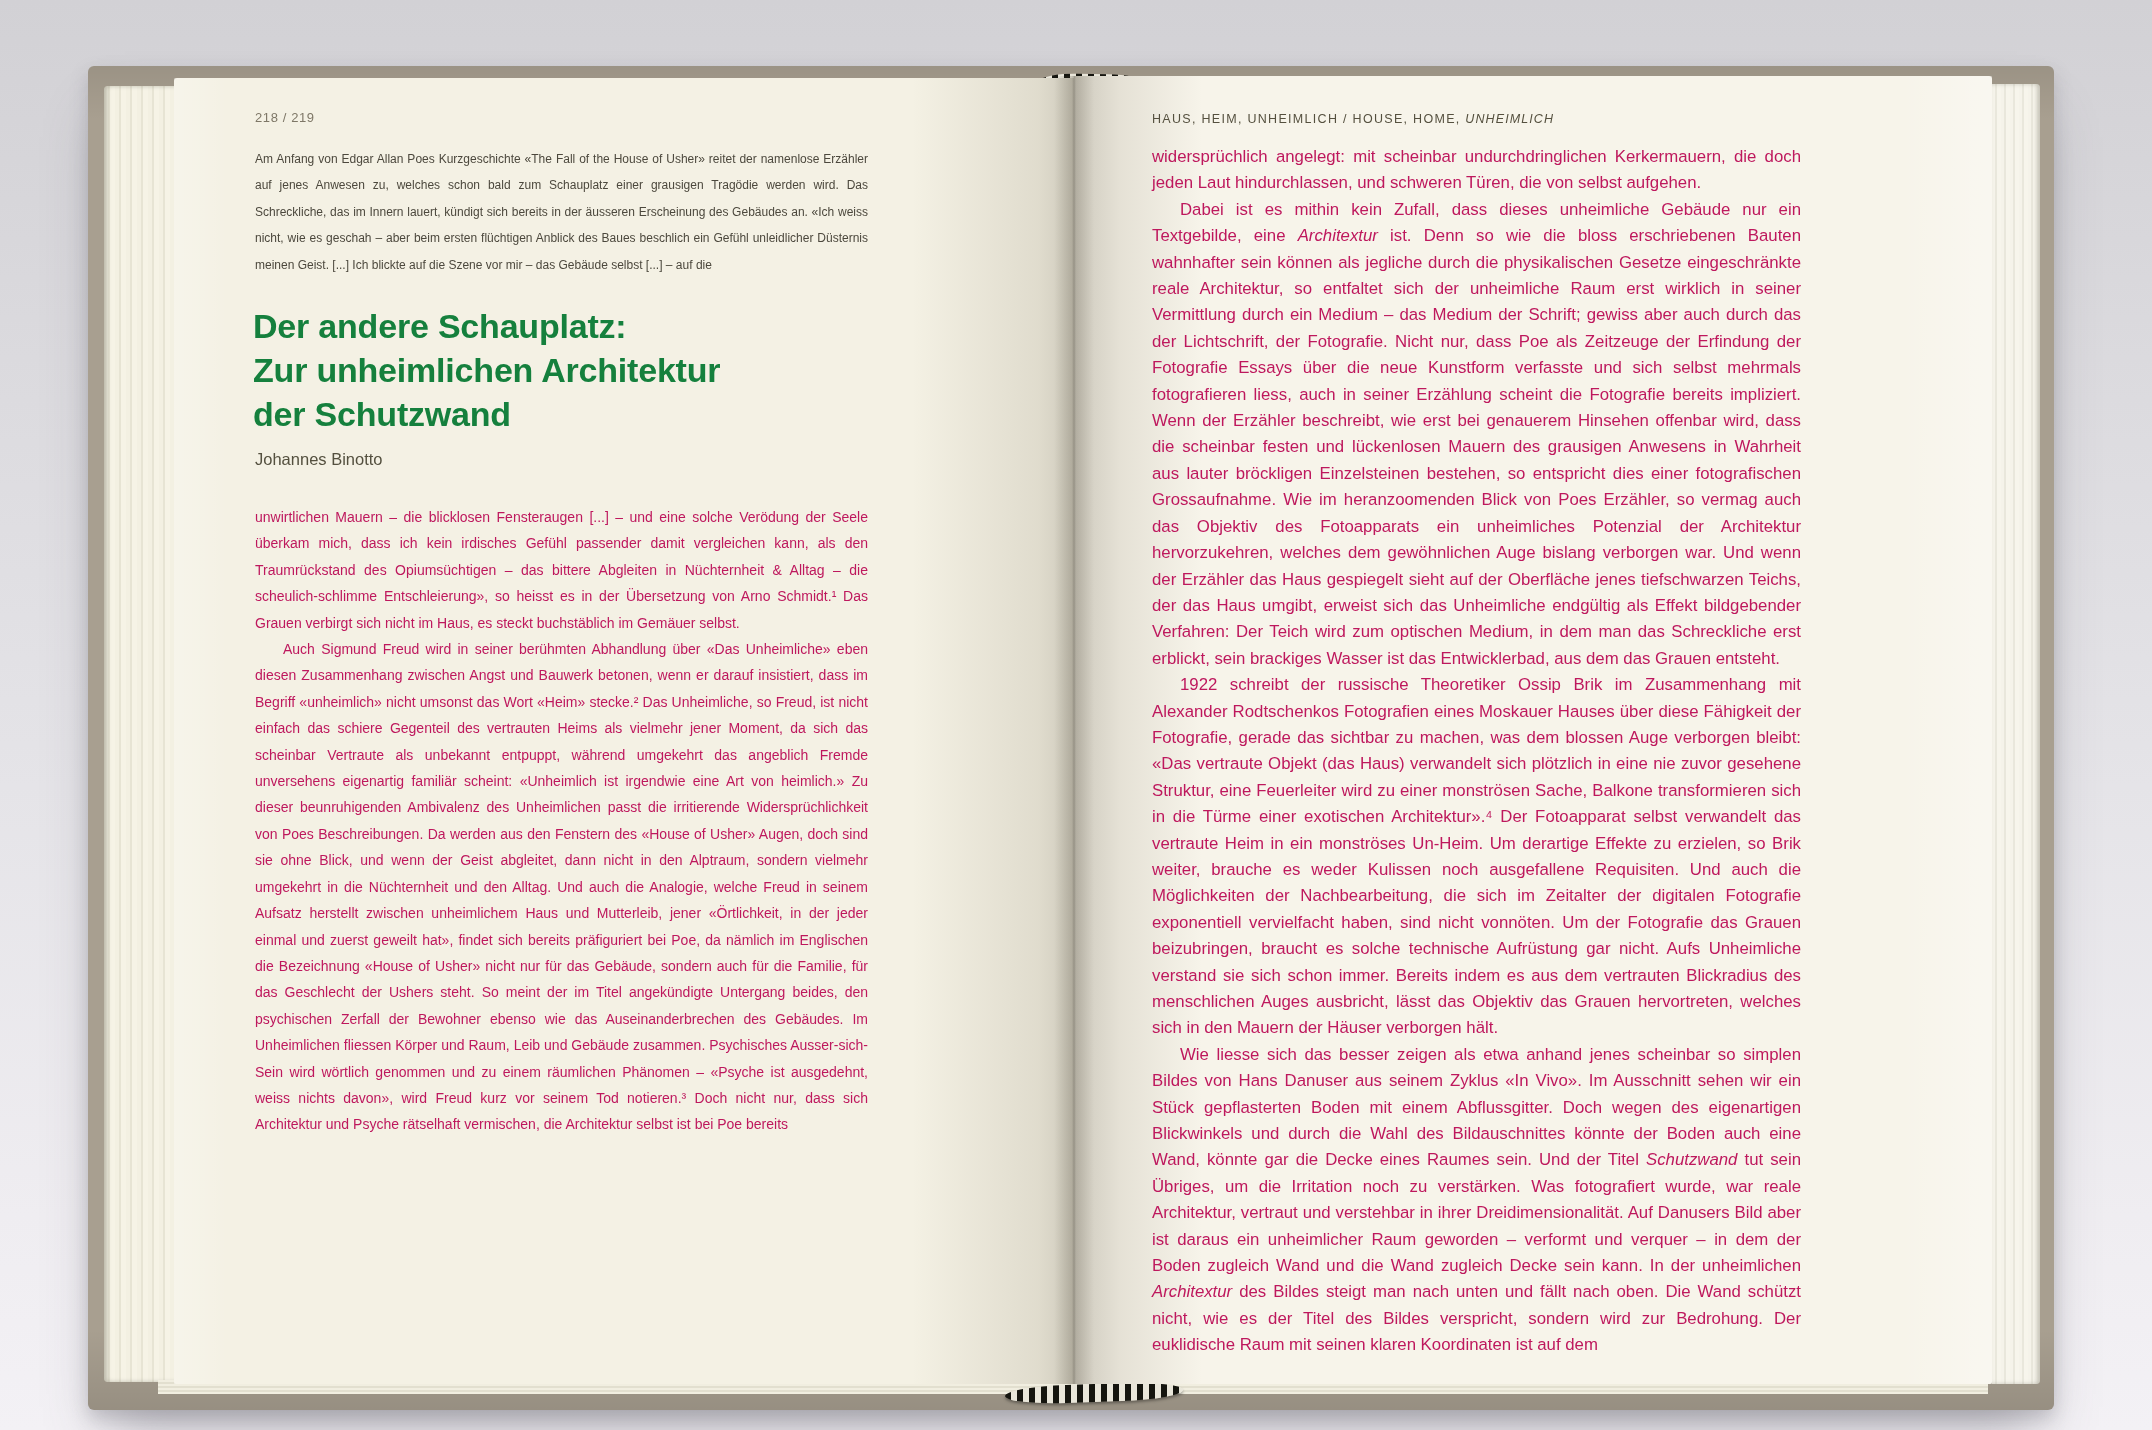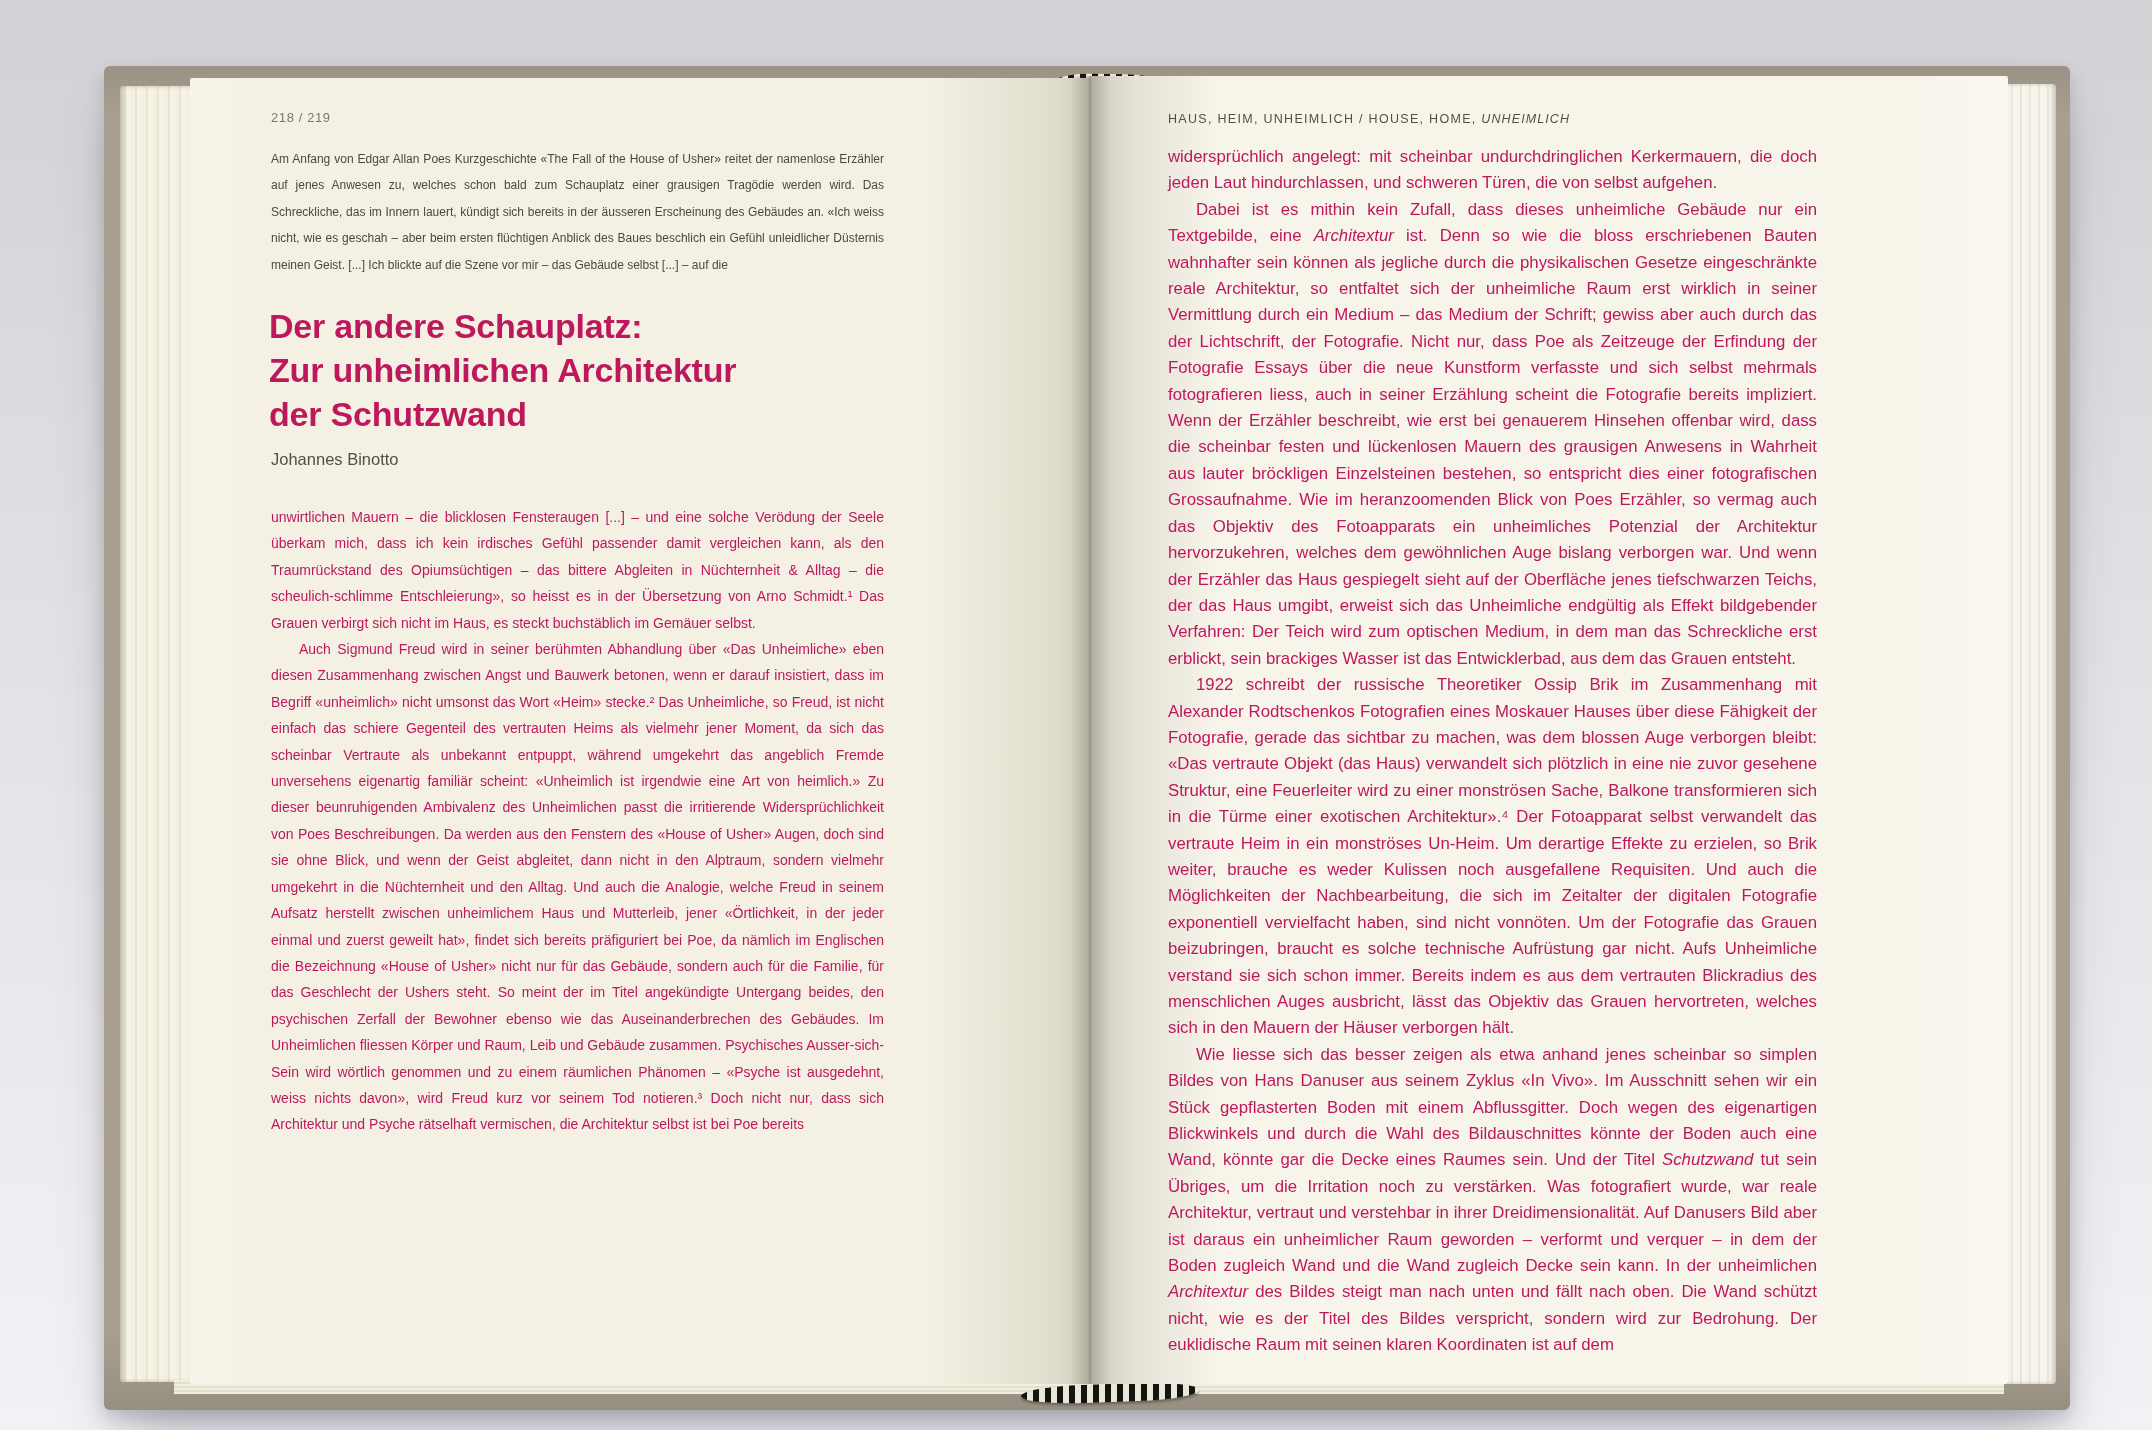--- a/index.html
+++ b/index.html
@@ -3,21 +3,21 @@
 <meta charset="utf-8">
 <style>
   html,body{margin:0;padding:0;}
   body{
     width:2152px;height:1430px;overflow:hidden;
     background:linear-gradient(180deg,#d2d1d5 0%,#dbdade 25%,#e5e4e8 55%,#efedf1 85%,#f3f1f5 100%);
     font-family:"Liberation Sans","DejaVu Sans",sans-serif;
   }
   .stage{position:relative;width:2152px;height:1430px;}
   .book{
-    position:absolute;left:88px;top:66px;width:1966px;height:1344px;margin-left:16px;
+    position:absolute;left:88px;top:66px;width:1966px;height:1344px;
   }
   .cover{
     position:absolute;inset:0;background:#a89f90;border-radius:6px;
     box-shadow:0 34px 55px -18px rgba(95,93,104,.45),0 8px 18px rgba(105,103,114,.28);
     background-image:linear-gradient(180deg,rgba(0,0,0,.08) 0%,rgba(0,0,0,0) 4%,rgba(0,0,0,0) 94%,rgba(0,0,0,.10) 100%);
   }
   .edge{position:absolute;background:#efecdd;}
   .edge-left{
     left:16px;top:20px;width:72px;height:1296px;border-radius:4px 0 0 4px;
     background:repeating-linear-gradient(90deg,#f3f0e2 0 4px,#e7e4d4 4px 6px,#f6f3e6 6px 11px);
@@ -55,21 +55,21 @@
     content:"";position:absolute;inset:0;
     background:linear-gradient(90deg,rgba(95,88,70,.28) 0%,rgba(120,110,88,.14) 5%,rgba(120,110,88,0) 14%,rgba(255,255,255,0) 90%,rgba(255,255,255,.3) 100%);
   }
   .gutter{
     position:absolute;left:966px;top:10px;width:40px;height:1308px;
     background:linear-gradient(90deg,rgba(70,63,48,0) 0%,rgba(70,63,48,.22) 45%,rgba(45,40,30,.34) 50%,rgba(70,63,48,.20) 55%,rgba(70,63,48,0) 100%);
   }
   .txt{position:absolute;color:#be185d;}
   .folio{left:167px;top:44px;font-size:13px;letter-spacing:.6px;color:#7e7767;}
   .intro{left:167px;top:80px;width:613px;font-size:12px;line-height:26.4px;text-align:justify;color:#4c483d;}
-  .title{left:165px;top:238px;font-size:34px;line-height:44px;font-weight:bold;letter-spacing:-.2px;color:#be185d;}
+  .title{left:165px;top:238px;font-size:34px;line-height:44px;font-weight:bold;letter-spacing:-.2px;color:#15803d;}
   .author{left:167px;top:384px;font-size:16.5px;color:#54503f;}
   .body-left{left:167px;top:438px;width:613px;font-size:14px;line-height:26.4px;text-align:justify;}
   .running-head{left:1064px;top:46px;font-size:12.5px;letter-spacing:1.3px;color:#55503f;}
   .running-head em{letter-spacing:1.1px;}
   .body-right{left:1064px;top:78px;width:649px;font-size:16.8px;line-height:26.4px;text-align:justify;}
   .para{margin:0;}
   .para.indent{text-indent:28px;}
   .body-left em,.body-right em{font-style:italic;}
 </style>
 </head>

